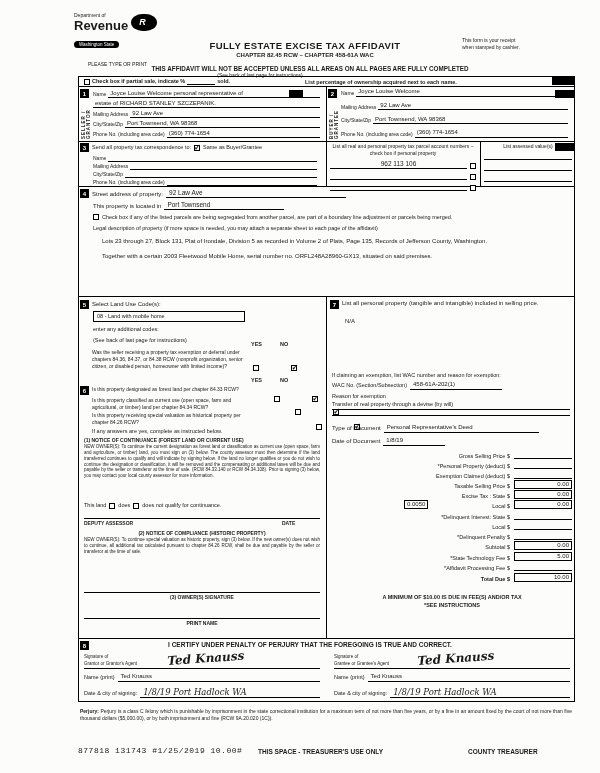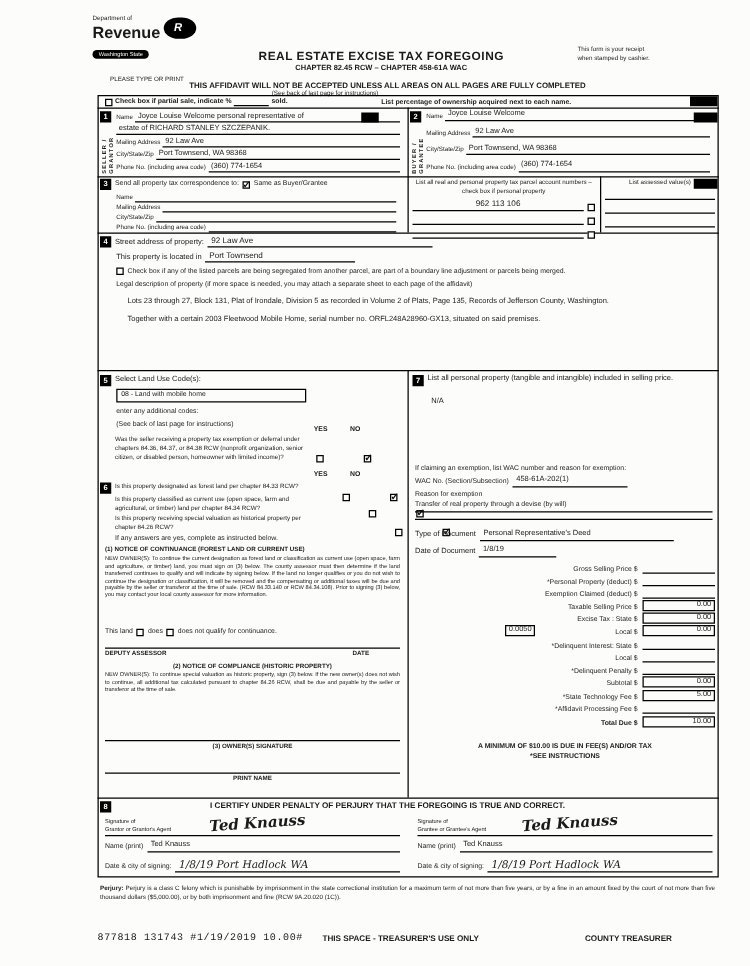--- a/index.html
+++ b/index.html
@@ -46,21 +46,21 @@
         <div class="f5">Department of</div>
         <div style="font-size:13px;font-weight:bold;line-height:1">Revenue</div>
         <div style="background:#000;color:#fff;font-size:4.5px;padding:1px 5px;border-radius:5px;display:inline-block;margin-top:1px">Washington State</div>
       </div>
       <div style="width:26px;height:17px;background:#000;border-radius:50%/55%;margin-top:2px;position:relative">
         <div style="position:absolute;left:8px;top:3px;color:#fff;font-size:9px;font-weight:bold;font-style:italic">R</div>
       </div>
     </div>
   </div>
 
-  <div class="abs b ctr" style="left:140px;top:40px;width:330px;font-size:9.5px;letter-spacing:.4px">REAL ESTATE EXCISE TAX FOREGOING</div>
+  <div class="abs b ctr" style="left:140px;top:40px;width:330px;font-size:9.5px;letter-spacing:.4px">FULLY ESTATE EXCISE TAX AFFIDAVIT</div>
   <div class="abs ctr b f6" style="left:140px;top:52px;width:330px">CHAPTER 82.45 RCW – CHAPTER 458-61A WAC</div>
 
   <div class="abs f5" style="left:462px;top:37px;width:112px">
     <div>This form is your receipt</div>
     <div>when stamped by cashier.</div>
   </div>
 
   <div class="abs f5" style="left:88px;top:61px">PLEASE TYPE OR PRINT</div>
   <div class="abs ctr b" style="left:110px;top:65px;width:400px;font-size:6.3px">THIS AFFIDAVIT WILL NOT BE ACCEPTED UNLESS ALL AREAS ON ALL PAGES ARE FULLY COMPLETED</div>
   <div class="abs f5 ctr" style="left:110px;top:72px;width:300px">(See back of last page for instructions)</div>
@@ -389,17 +389,17 @@
     </div>
   </div>
 
   
   <div class="abs f5" style="left:80px;top:708px;width:492px;text-align:justify">
     <span class="b">Perjury:</span>
     <span>Perjury is a class C felony which is punishable by imprisonment in the state correctional institution for a maximum term of not more than five years, or by a fine in an amount fixed by the court of not more than five thousand dollars ($5,000.00), or by both imprisonment and fine (RCW 9A.20.020 (1C)).</span>
   </div>
 
   
-  <div class="abs mono" style="left:78px;top:746px;font-size:8px;letter-spacing:.5px">877818 131743 #1/19/2019 10.00#</div>
+  <div class="abs mono" style="left:78px;top:746px;font-size:8px;letter-spacing:.5px">877818 131743 #1/25/2019 10.00#</div>
   <div class="abs b" style="left:258px;top:748px;font-size:6.5px">THIS SPACE - TREASURER'S USE ONLY</div>
   <div class="abs b" style="left:468px;top:748px;font-size:6.5px">COUNTY TREASURER</div>
 
 </div>
 
 </body></html>

